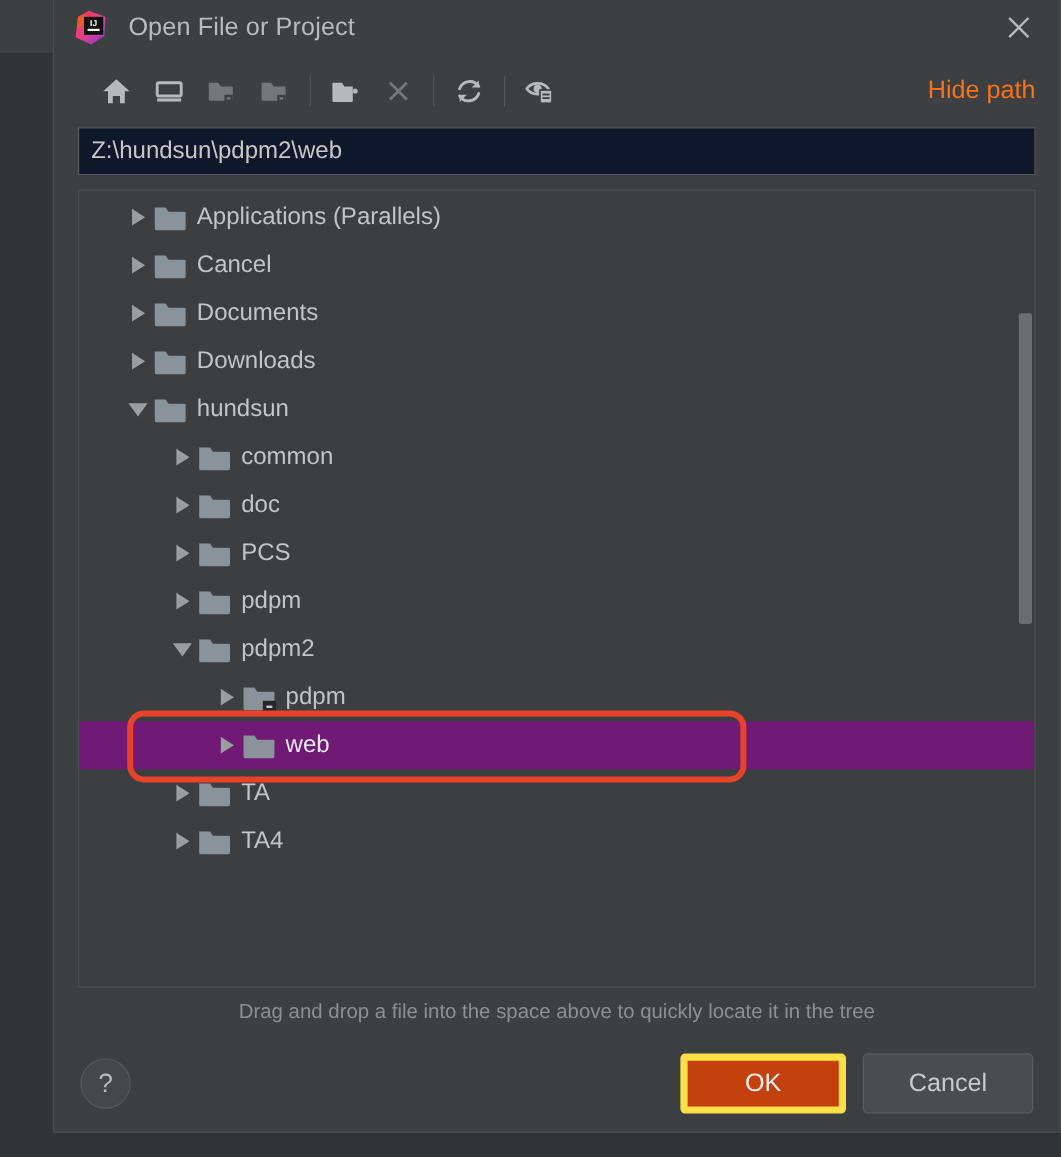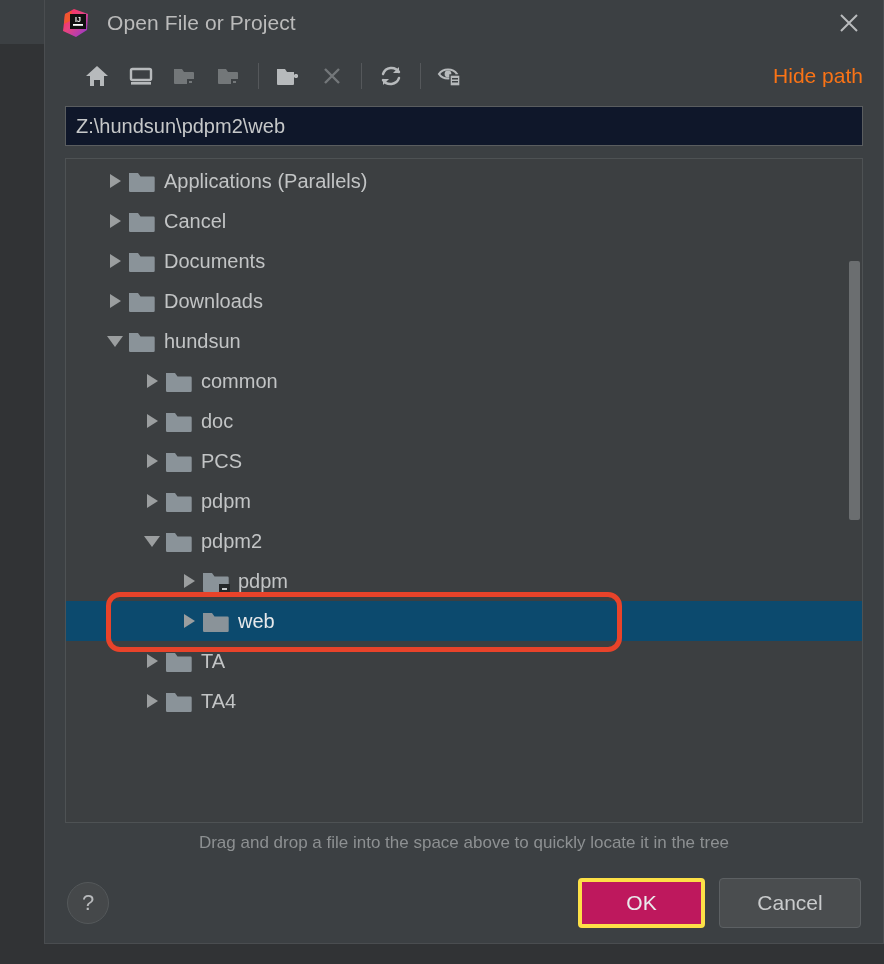--- a/index.html
+++ b/index.html
@@ -89,21 +89,21 @@
   }
   .tree {
     position: absolute; inset: 0;
     padding-top: 2px;
   }
   .row {
     height: 40px; display: flex; align-items: center;
     cursor: pointer; padding-left: 0;
     white-space: nowrap;
   }
-  .row.selected { background: #0c4a6e; }
+  .row.selected { background: #701a75; }
   .row .indent { flex: 0 0 auto; }
   .arrow {
     width: 26px; flex: 0 0 26px; display: flex;
     align-items: center; justify-content: center;
   }
   .arrow i {
     display: block; width: 0; height: 0;
     border-top: 7px solid transparent; border-bottom: 7px solid transparent;
     border-left: 11px solid #9b9e9f;
   }
@@ -146,22 +146,22 @@
     background: #45484a; border: 1px solid #54585a;
     display: flex; align-items: center; justify-content: center;
     font-size: 22px; color: #b8babc; cursor: pointer;
   }
   .btn-group { margin-left: auto; display: flex; gap: 14px; }
   .btn {
     font-size: 21px; border-radius: 4px; cursor: pointer;
     display: flex; align-items: center; justify-content: center;
   }
   .btn-ok {
-    width: 127px; height: 50px;
-    background: #be185d; border: 4px solid #fde047; color: #e9ebec;
+    width: 138px; height: 50px;
+    background: #c2410c; border: 6px solid #fde047; color: #e9ebec;
   }
   .btn-cancel {
     width: 142px; height: 50px;
     background: #4a4d4f; border: 1px solid #5c6063; color: #c9cbcc;
   }
 </style>
 </head>
 <body>
 
 <div id="backdrop">

